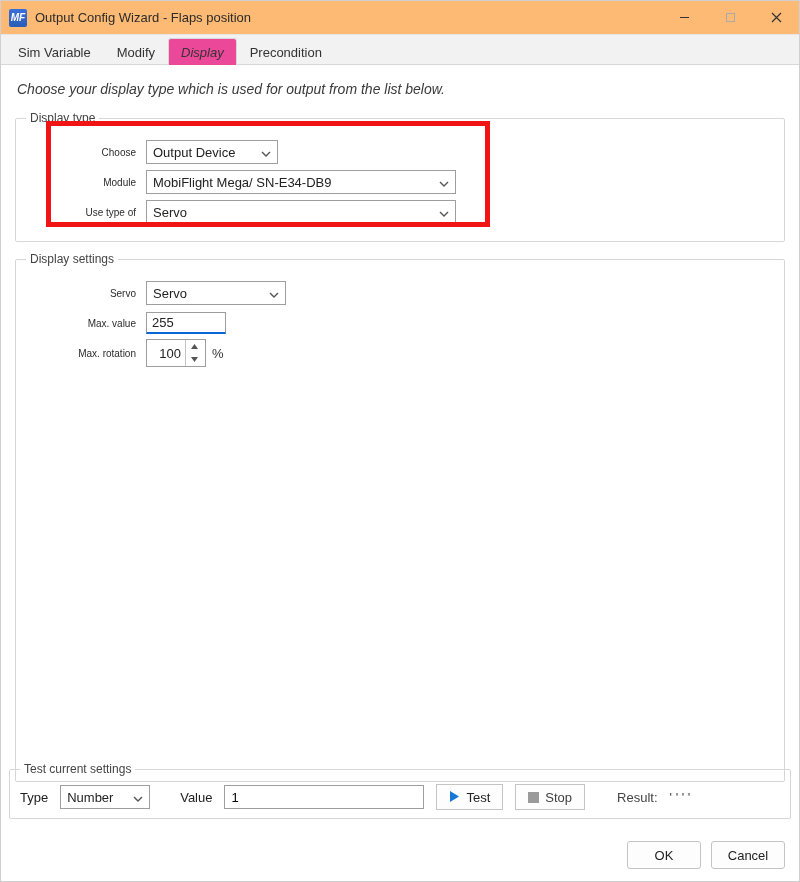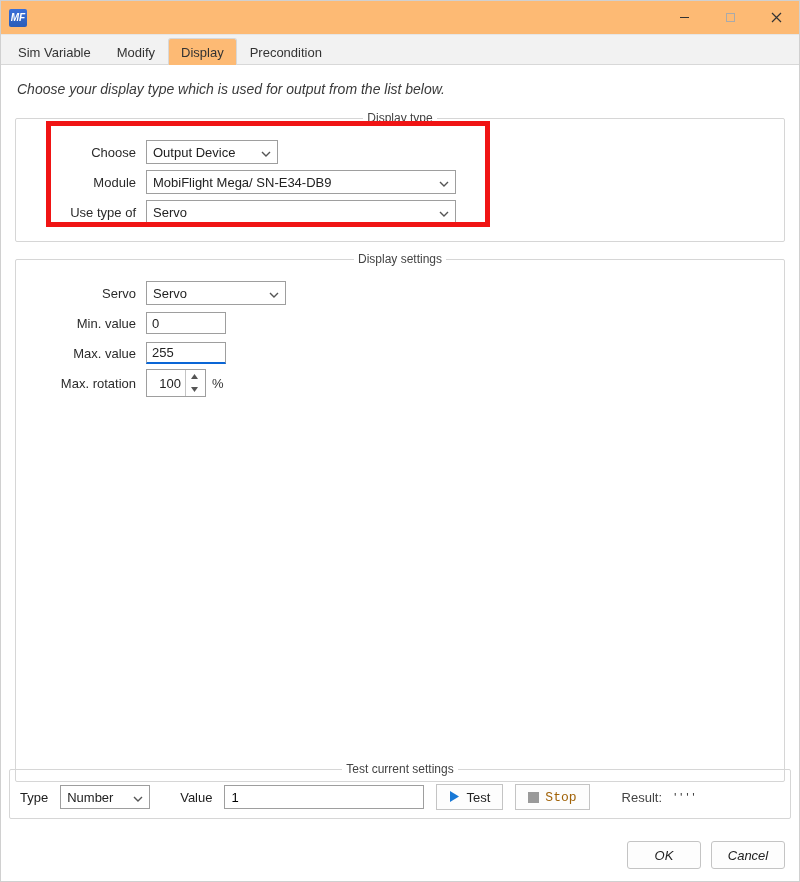--- a/index.html
+++ b/index.html
@@ -52,23 +52,24 @@
   .tab {
     padding:6px 12px 5px 12px;
     font-size:13px;
     color:#333;
     border:1px solid transparent;
     border-bottom:none;
     position:relative;
     top:1px;
   }
   .tab.active {
-    background:#fdba74;
+    background:#ec4899;
     border-color:#d8d8d8;
     border-radius:3px 3px 0 0;
+    font-style:italic;
   }
 
   
   .content {
     padding:12px 14px 0 14px;
     position:relative;
   }
   .instr { margin:4px 0 14px 2px; font-size:14px; color:#3a3a3a;font-style:italic; }
 
   
@@ -76,34 +77,33 @@
     border:1px solid #d6d6d6;
     border-radius:2px;
     margin:0 0 10px 0;
     padding:10px 10px 12px 10px;
     position:relative;
   }
   fieldset > legend {
     font-size:12px;
     color:#444;
     padding:0 4px;
-    text-align:center;
   }
 
   .row {
     display:flex;
     align-items:center;
     margin:4px 0;
     height:26px;
   }
   .row .lbl {
     width:120px;
     text-align:right;
     padding-right:10px;
-    font-size:13px;
+    font-size:10px;
     color:#2b2b2b;
   }
 
   
   .combo {
     height:24px;
     border:1px solid #9e9e9e;
     background:#fff;
     display:flex; align-items:center;
     padding:0 22px 0 6px;
@@ -171,43 +171,44 @@
   .valinput {
     height:24px; border:1px solid #9e9e9e; background:#fff;
     width:200px; padding:0 6px; font-size:13px;
   }
   .btn {
     height:26px; padding:0 12px;
     border:1px solid #c4c4c4; background:#fdfdfd;
     display:flex; align-items:center; gap:6px;
     font-size:13px; color:#222;
   }
-  .btn.disabled { color:#a16207;font-family:Liberation Mono, monospace; }
+  .btn.disabled { color:#404040; }
   .playicon svg { width:11px; height:11px; }
   .stopicon { width:11px;height:11px;background:#9a9a9a;display:inline-block;}
   .result { font-size:13px; color:#444;}
 
   
   .dlgbtns {
     position:absolute;
     right:14px; bottom:12px;
     display:flex; gap:10px;
   }
   .dlgbtn {
     height:28px; min-width:74px;
     border:1px solid #c4c4c4; background:#fdfdfd;
     display:flex; align-items:center; justify-content:center;
-    font-size:13px; color:#222; border-radius:3px;font-style:italic;
+    font-size:13px; color:#222; border-radius:3px;
   }
 </style>
 </head>
 <body>
 
 <div class="titlebar">
   <div class="appicon">MF</div>
+  <div class="title">Output Config Wizard - Flaps position</div>
   <div class="spacer"></div>
   <div class="winbtn">
     <svg viewBox="0 0 11 11">
         <path d="M1 5.5 H10" stroke="#333" stroke-width="1"></path>
       </svg>
   </div>
   <div class="winbtn disabled">
     <svg viewBox="0 0 11 11">
         <rect x="1.5" y="1.5" width="8" height="8" fill="none" stroke="#aaa" stroke-width="1"></rect>
       </svg>
@@ -271,24 +272,20 @@
     <div class="row">
       <div class="lbl">Servo</div>
       <div class="combo small">
         <span>Servo</span>
         <span class="chev"><svg viewBox="0 0 10 10">
               <path d="M1 3 L5 7 L9 3"></path>
             </svg></span>
       </div>
     </div>
 
-    <div class="row">
-      <div class="lbl">Min. value</div>
-      <input class="tinput" value="0" style="">
-    </div>
 
     <div class="row">
       <div class="lbl">Max. value</div>
       <input class="tinput focused" value="255" style="">
     </div>
 
     <div class="row">
       <div class="lbl">Max. rotation</div>
       <div class="spinner">
         <input value="100" style="">

